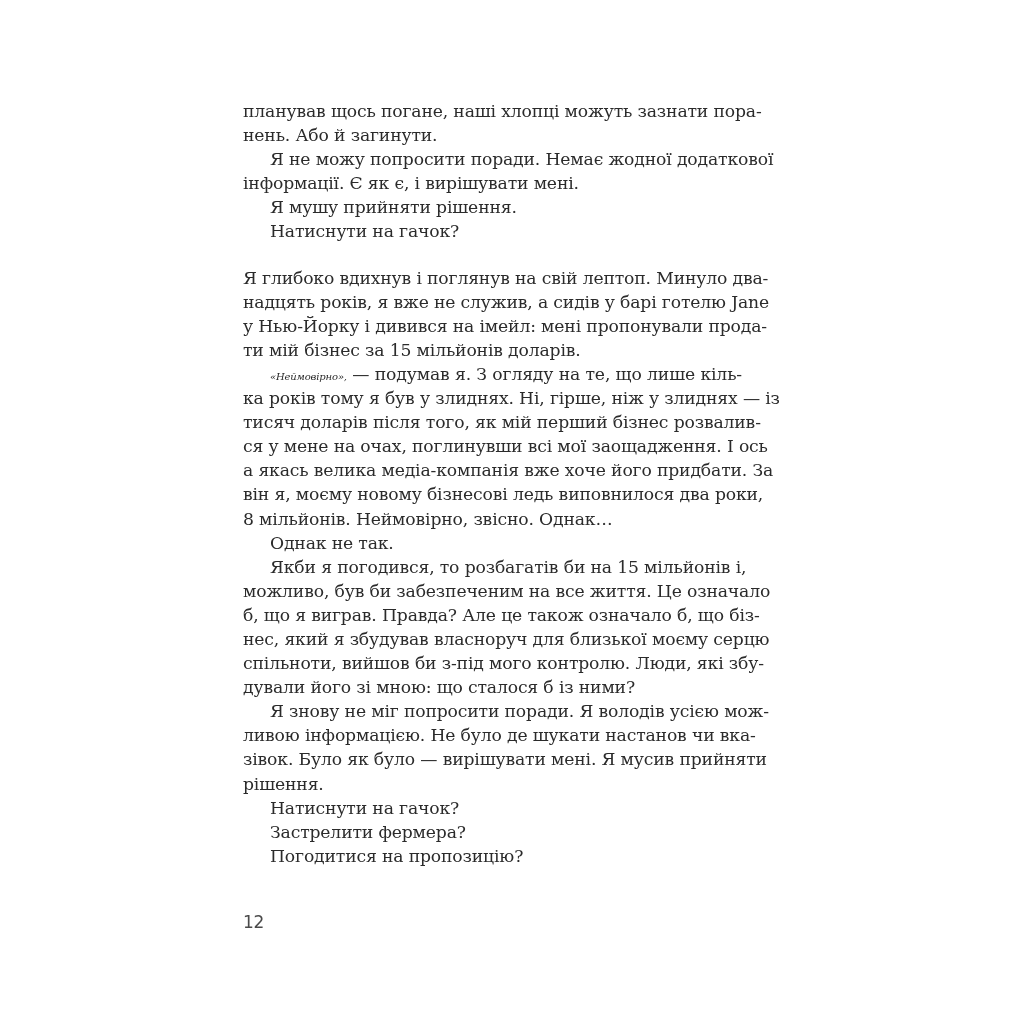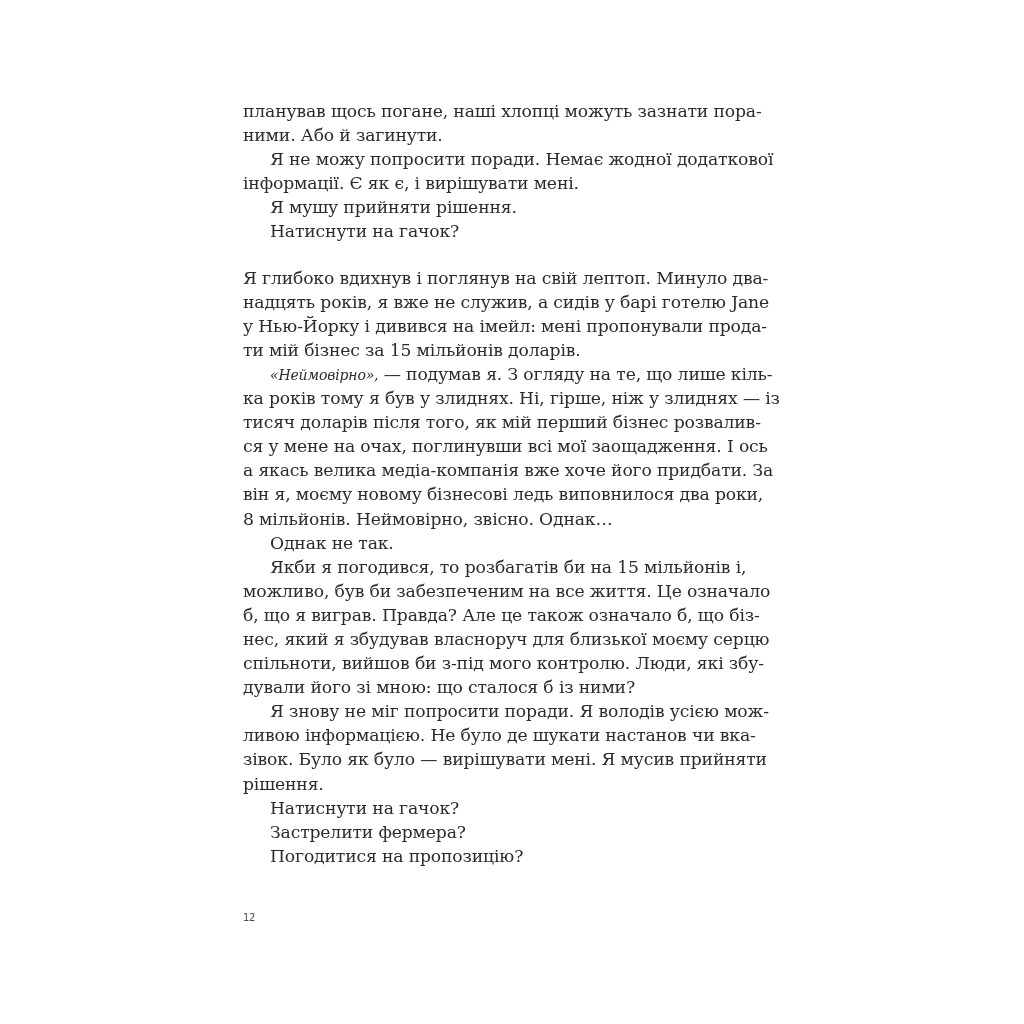--- a/index.html
+++ b/index.html
@@ -44,40 +44,40 @@
     }
     .line.indent {
       padding-left: 27px;
     }
     .blank {
       display: block;
       height: 22px;
     }
     .italic {
       font-style: italic;
-      font-size: 14px;
+      font-size: 10px;
     }
     .page-number {
       position: absolute;
       left: 243px;
       top: 912px;
       font-family: "DejaVu Sans", "Liberation Sans", sans-serif;
-      font-size: 10px;
+      font-size: 17px;
       color: #4a4a4a;
       letter-spacing: -0.3px;
     }
   </style>
 </head>
 <body>
 
 <div class="page">
   <div class="text-block">
 
     <span class="line">планував щось погане, наші хлопці можуть зазнати пора-</span>
-    <span class="line last">ними. Або й загинути.</span>
+    <span class="line last">нень. Або й загинути.</span>
     <span class="line indent">Я не можу попросити поради. Немає жодної додаткової</span>
     <span class="line last">інформації. Є як є, і вирішувати мені.</span>
     <span class="line indent last">Я мушу прийняти рішення.</span>
     <span class="line indent last">Натиснути на гачок?</span>
 
     <span class="blank"></span>
 
     <span class="line">Я глибоко вдихнув і поглянув на свій лептоп. Минуло два-</span>
     <span class="line">надцять років, я вже не служив, а сидів у барі готелю Jane</span>
     <span class="line">у Нью-Йорку і дивився на імейл: мені пропонували прода-</span>

